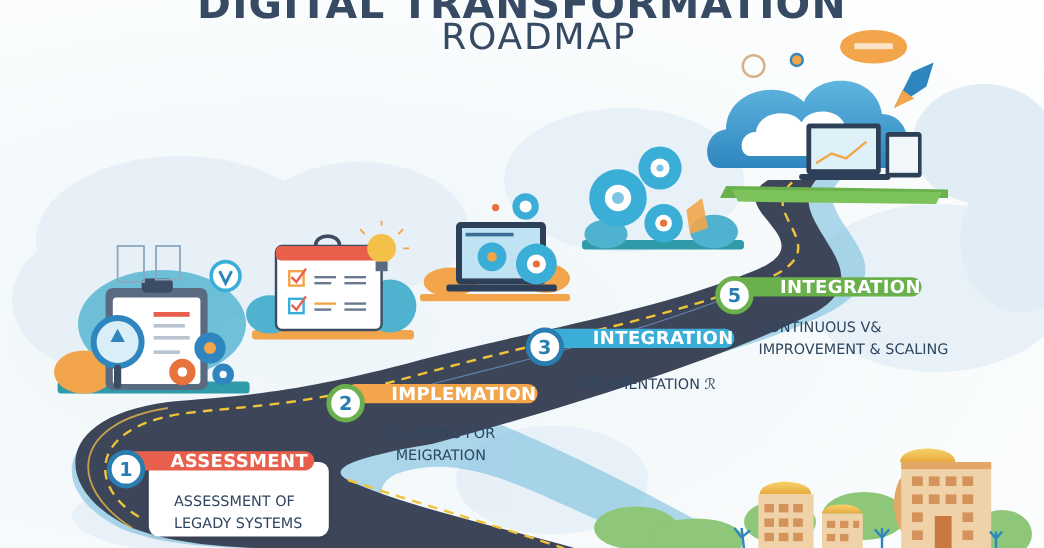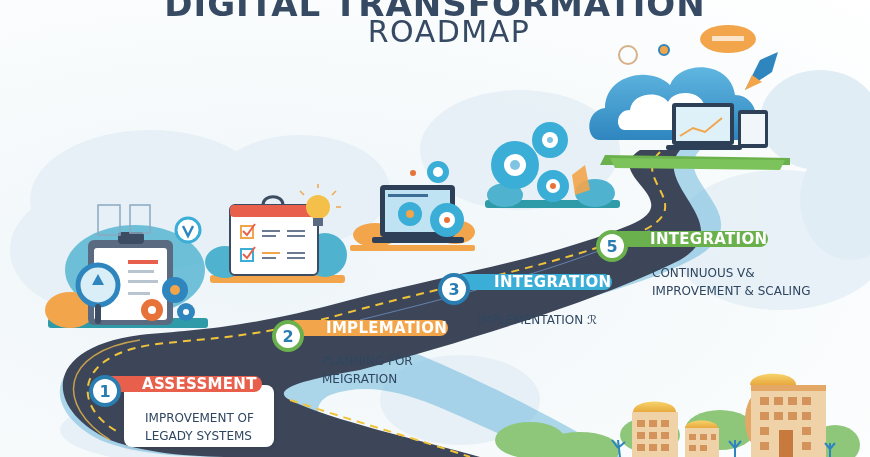--- a/index.html
+++ b/index.html
@@ -232,33 +232,33 @@
 
   <div>
     <div class="desc-card" style="left:124px; top:385px; width:150px; height:62px;"></div>
     <div class="pill" style="left:104px; top:376px; width:158px; background:#e8604c;">
       <span>ASSESSMENT</span>
     </div>
     <div class="num" style="left:89px; top:375px; color:#2a7db0; border:4px solid #2a7db0;">
       <span>1</span>
     </div>
     <div class="desc" style="left:145px; top:409px;">
-      <div>IMPROVEMENT OF</div>
+      <div>ASSESSMENT OF</div>
       <div>LEGADY SYSTEMS</div>
     </div>
   </div>
 
   <div>
     <div class="pill" style="left:288px; top:320px; width:160px; background:#f2a54a;">
       <span>IMPLEMATION</span>
     </div>
     <div class="num" style="left:272px; top:320px; color:#2a7db0; border:4px solid #6ab04c;">
       <span>2</span>
     </div>
-    <div class="desc" style="left:322px; top:352px;">
+    <div class="desc" style="left:322px; top:352px;text-align:center;">
       <div>PLANNING FOR</div>
       <div>MEIGRATION</div>
     </div>
   </div>
 
   <div>
     <div class="pill" style="left:456px; top:274px; width:156px; background:#3aaed6;">
       <span>INTEGRATION</span>
     </div>
     <div class="num" style="left:438px; top:273px; color:#2a7db0; border:4px solid #2a7db0;">
@@ -269,19 +269,19 @@
     </div>
   </div>
 
   <div>
     <div class="pill" style="left:612px; top:231px; width:156px; background:#6ab04c;">
       <span>INTEGRATION</span>
     </div>
     <div class="num" style="left:596px; top:230px; color:#2a7db0; border:4px solid #6ab04c;">
       <span>5</span>
     </div>
-    <div class="desc" style="left:632px; top:264px;margin-left:20px;">
+    <div class="desc" style="left:632px; top:264px;">
       <div>CONTINUOUS V&amp;</div>
       <div>IMPROVEMENT &amp; SCALING</div>
     </div>
   </div>
 
 </div>
 
 </body></html>

